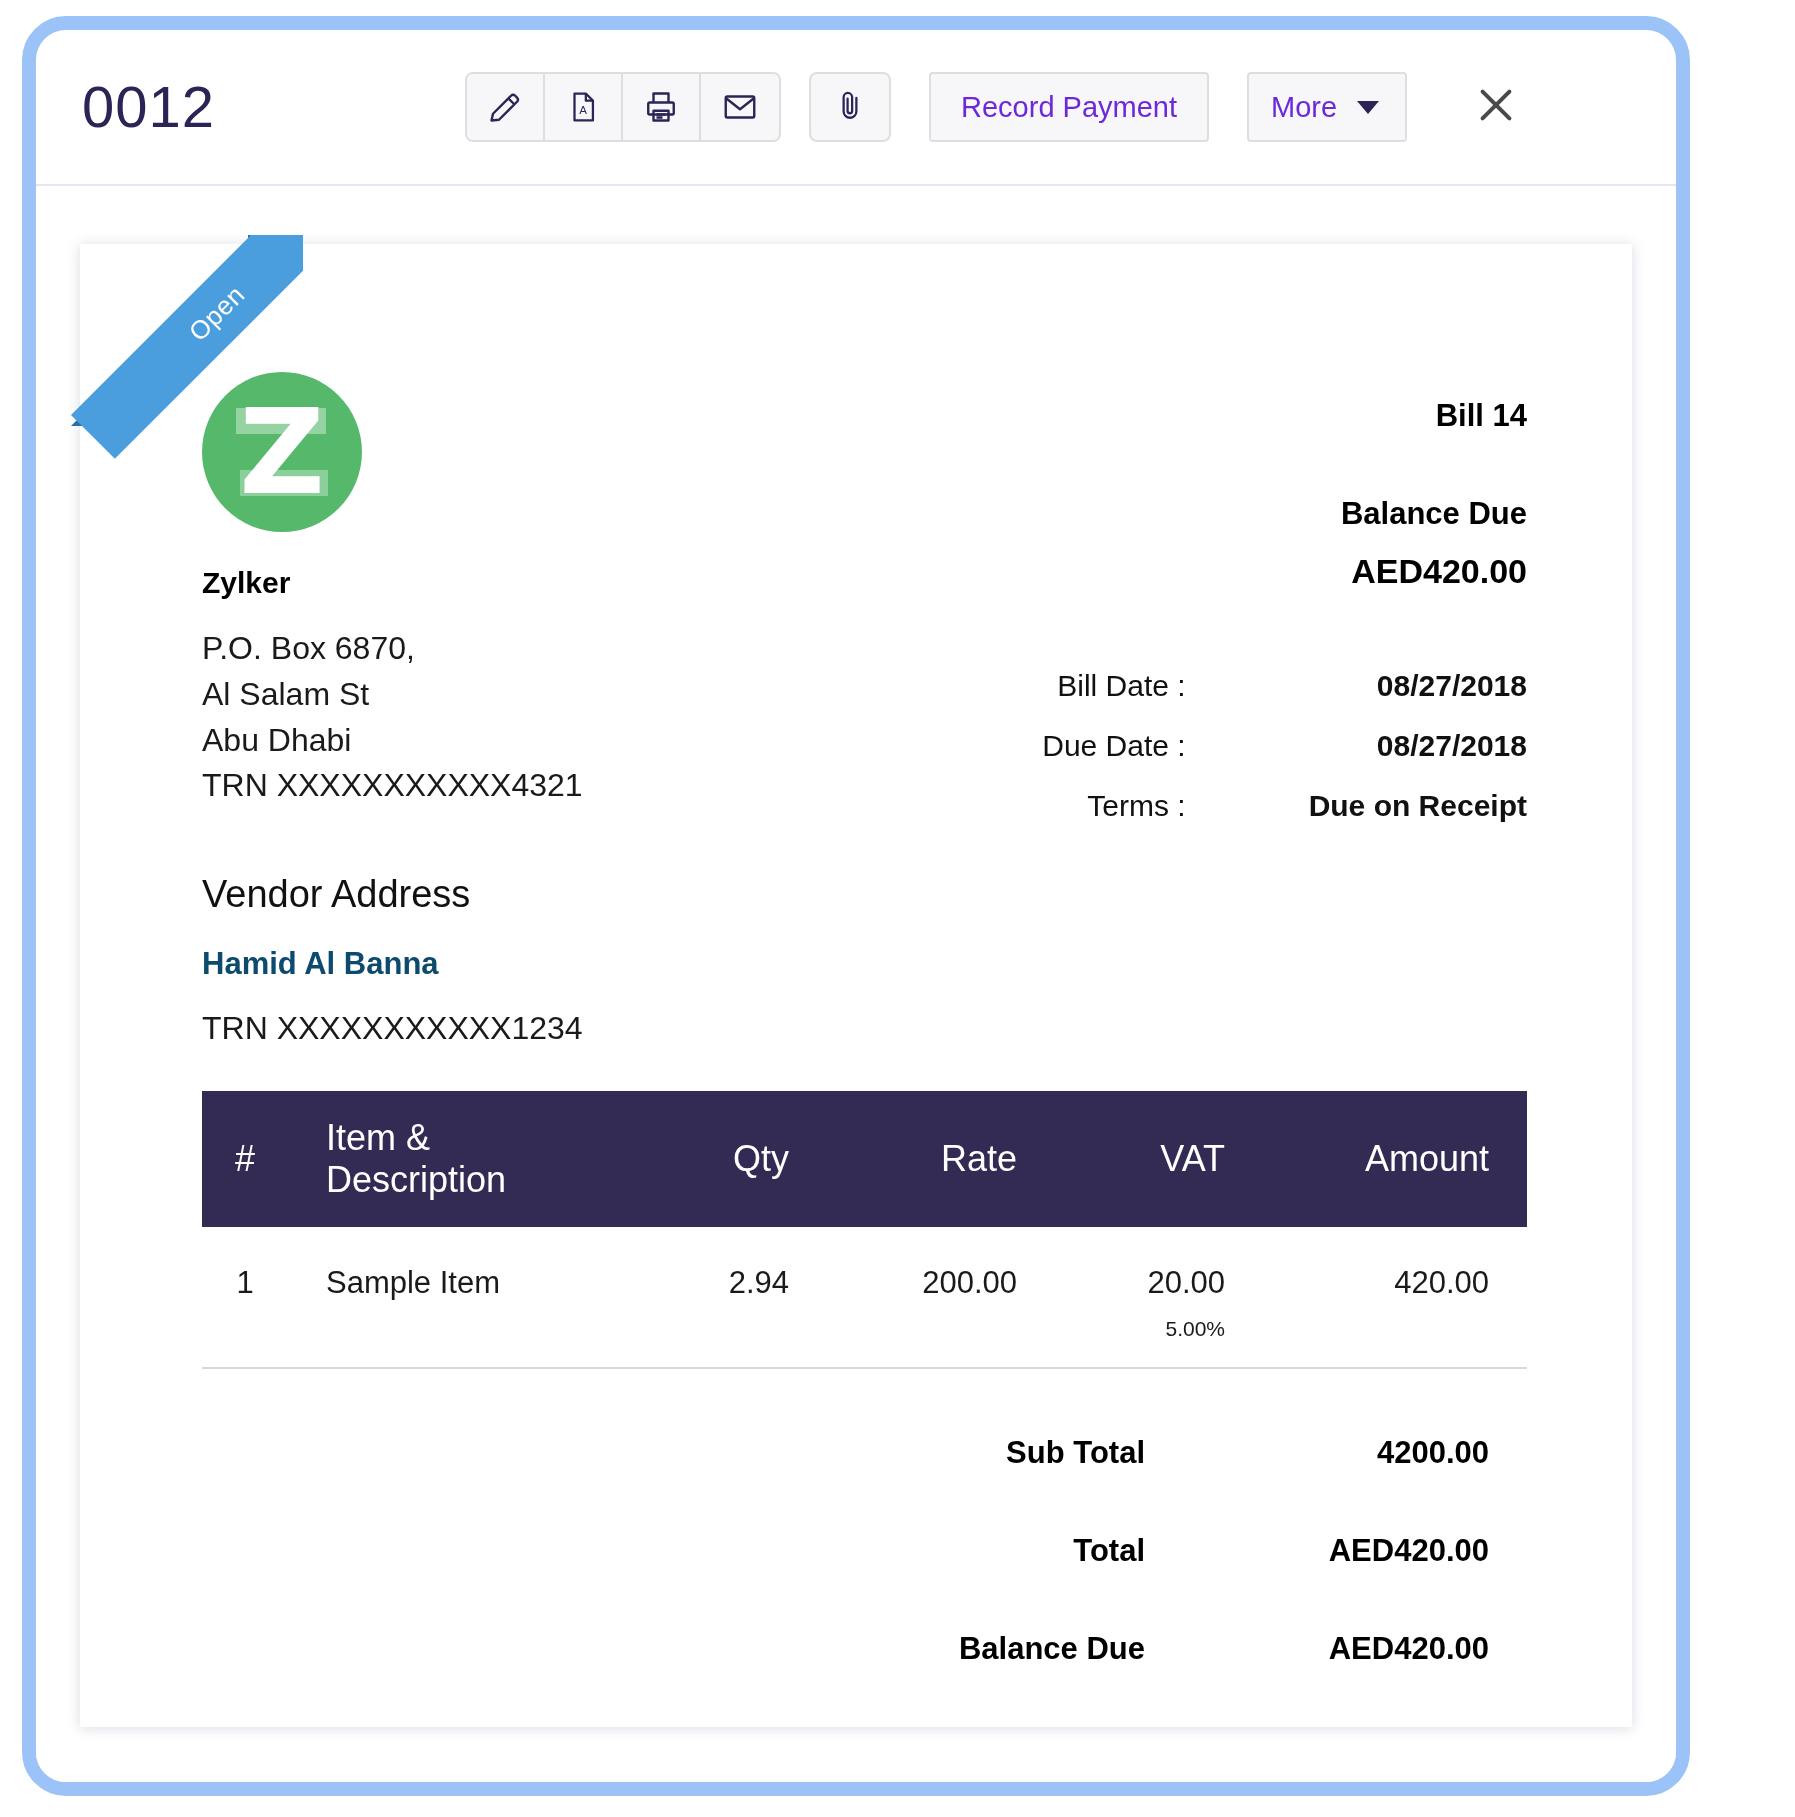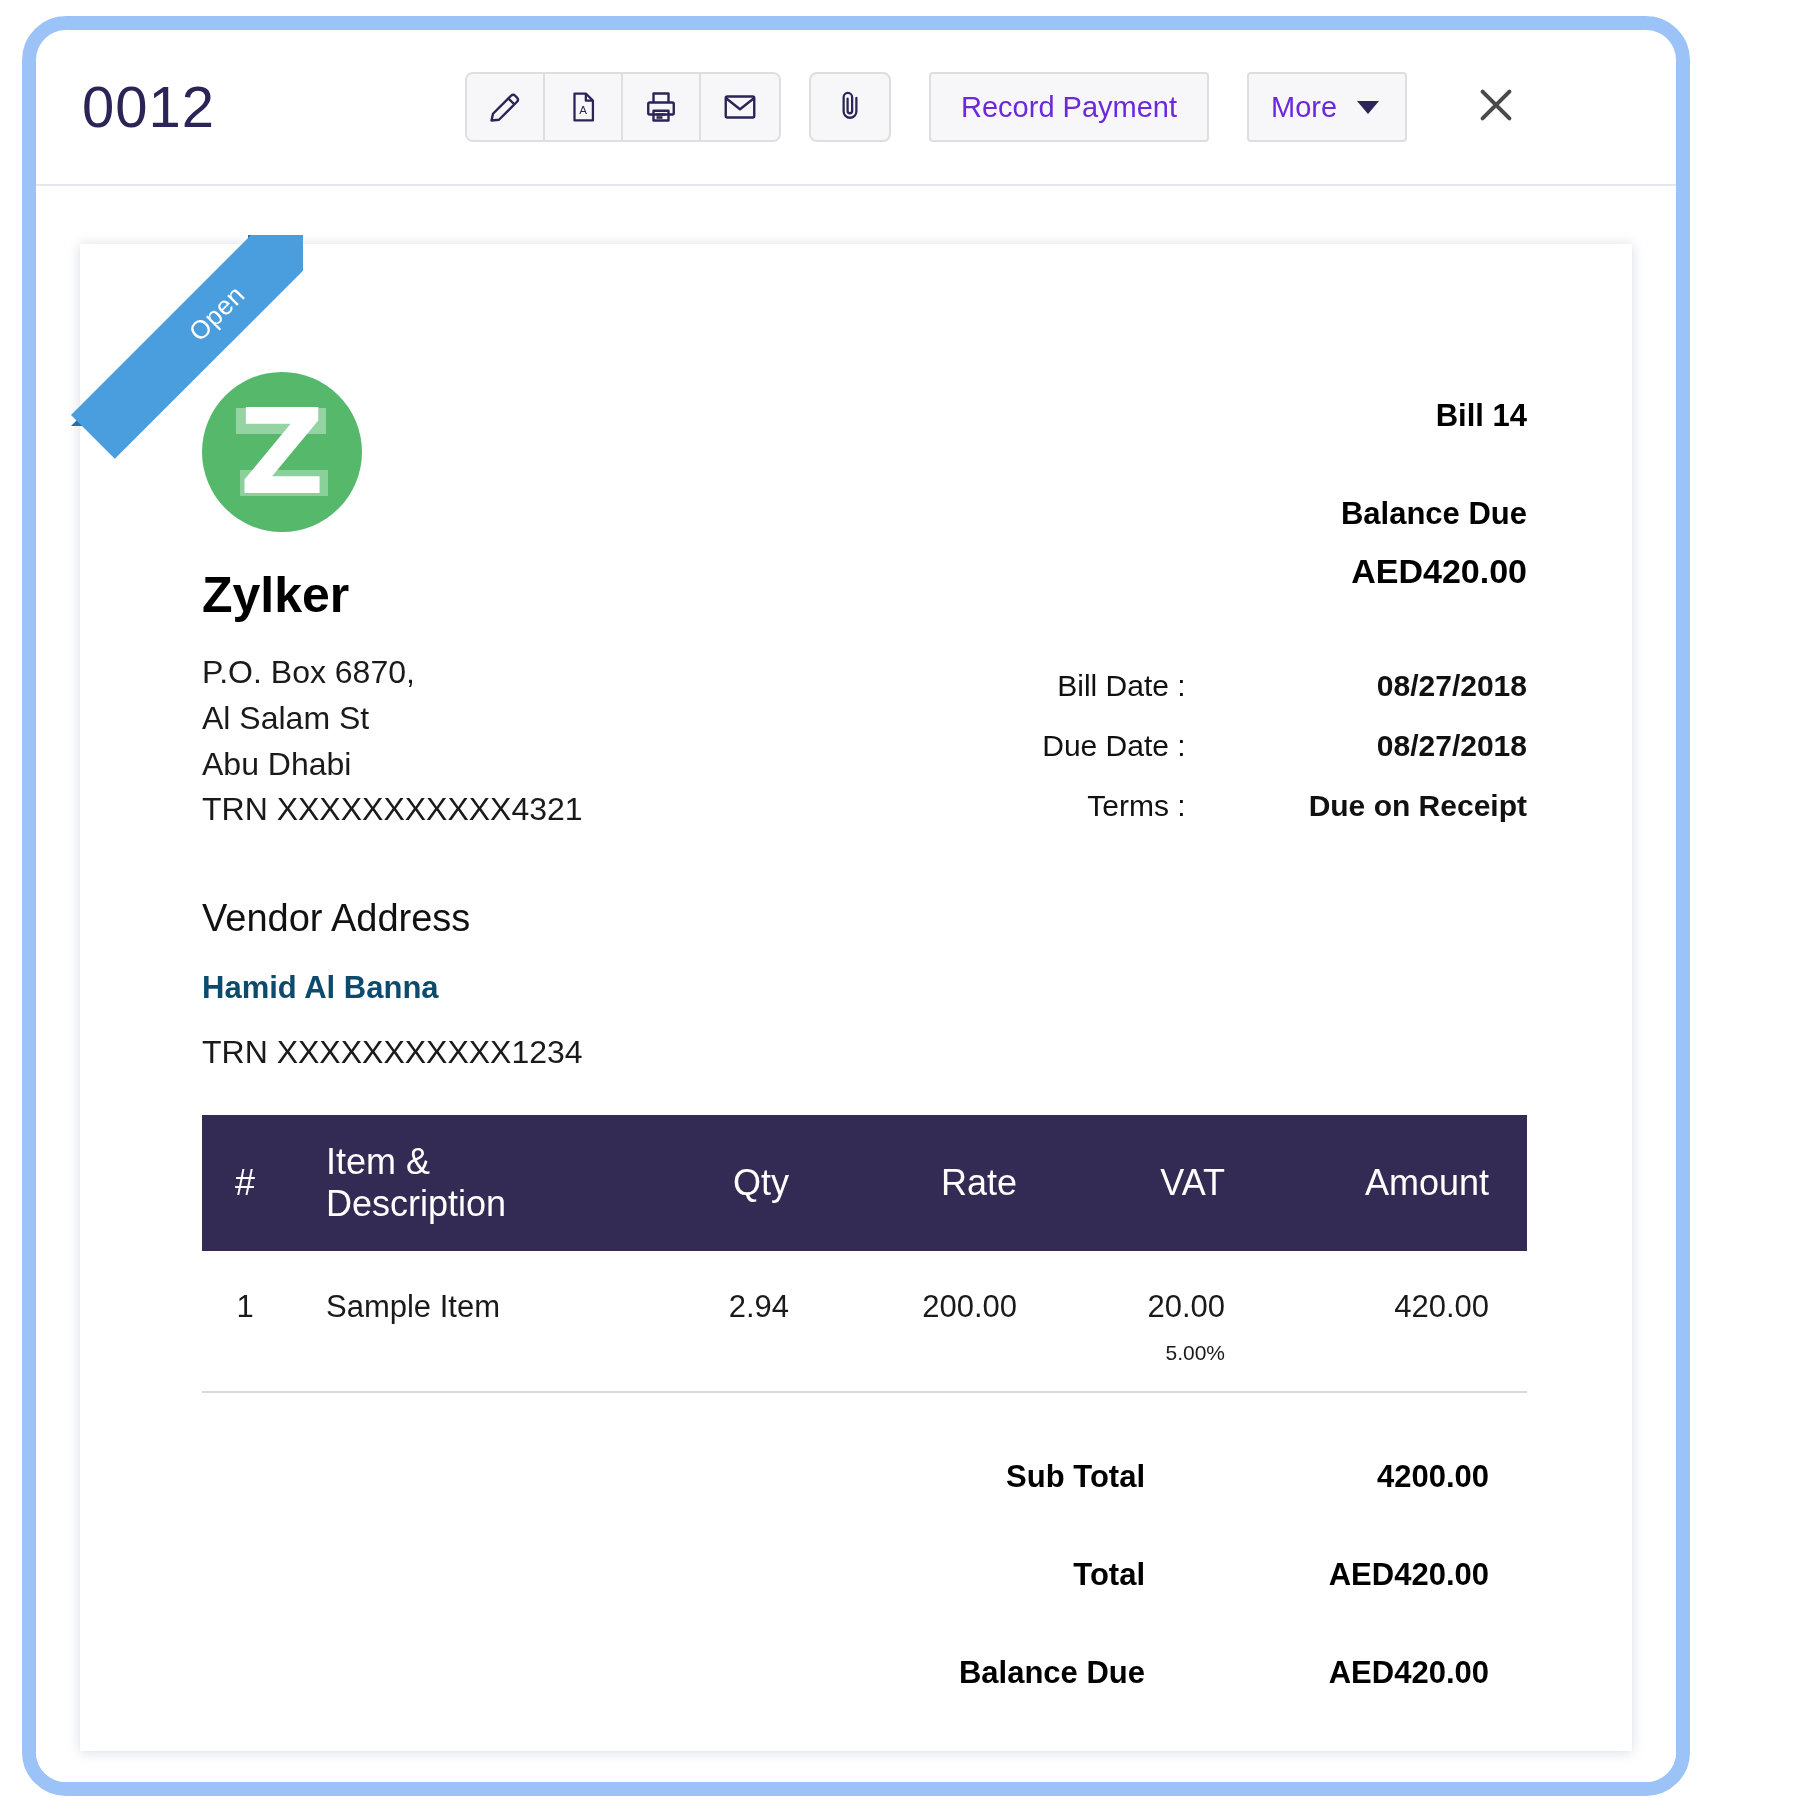--- a/index.html
+++ b/index.html
@@ -220,21 +220,21 @@
   .logo .z-shade2 {
     position: absolute;
     left: 38px;
     top: 98px;
     width: 88px;
     height: 26px;
     background: rgba(255,255,255,0.32);
   }
 
   .org-name {
-    font-size: 50px;
+    font-size: 30px;
     font-weight: 700;
     color: #000000;
     margin-bottom: 26px;
   }
   .addr-line {
     font-size: 32px;
     color: #1a1a1a;
     line-height: 1.43;
   }
   .vendor-heading {

